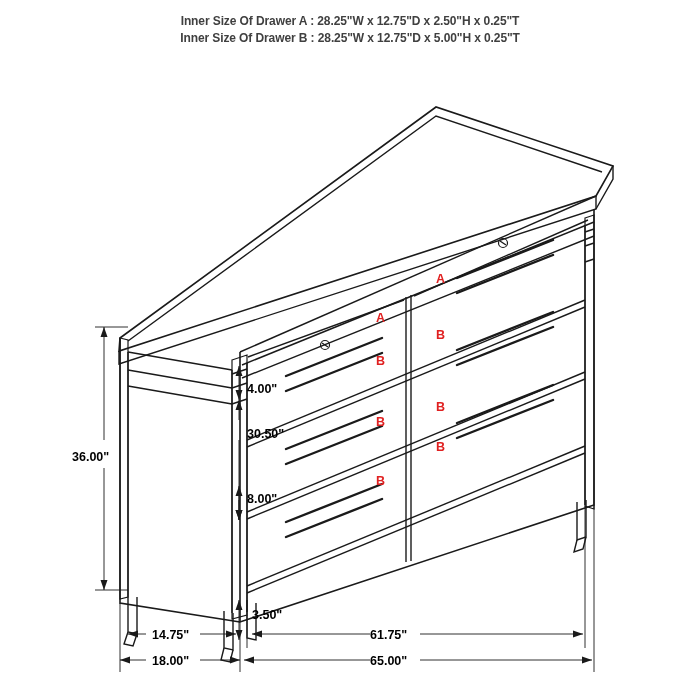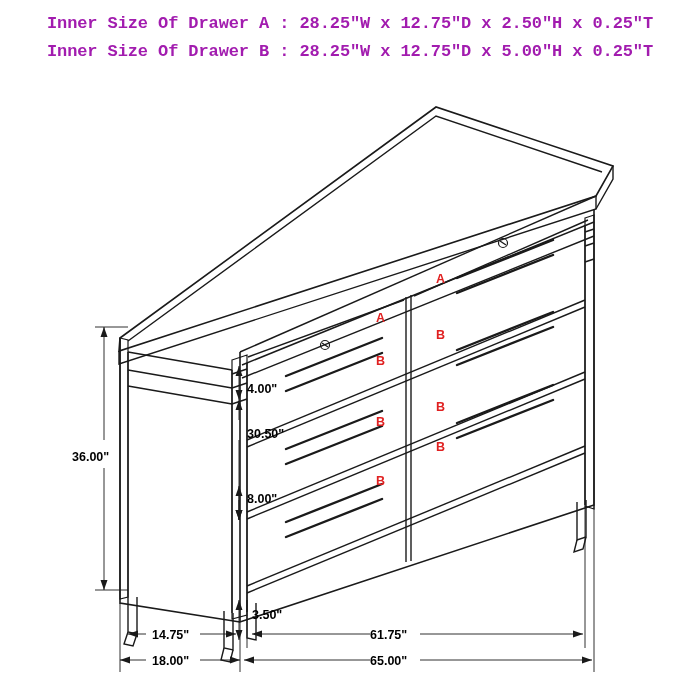--- a/index.html
+++ b/index.html
@@ -18,27 +18,26 @@
     position: relative;
     width: 700px;
     height: 700px;
   }
   .hdr {
     position: absolute;
     left: 0;
     width: 700px;
     text-align: center;
     font-weight: bold;
-    font-size: 17px;
-    color: #a21caf;
+    font-size: 12px;
+    color: #404040;
     letter-spacing: -0.1px;
-    font-family: Liberation Mono, monospace;
   }
   .hdr1 { top: 14px; }
-  .hdr2 { top: 42px; }
+  .hdr2 { top: 31px; }
 
   svg#drawing {
     position: absolute;
     left: 0;
     top: 0;
     width: 700px;
     height: 700px;
   }
   .dimlabel {
     position: absolute;

